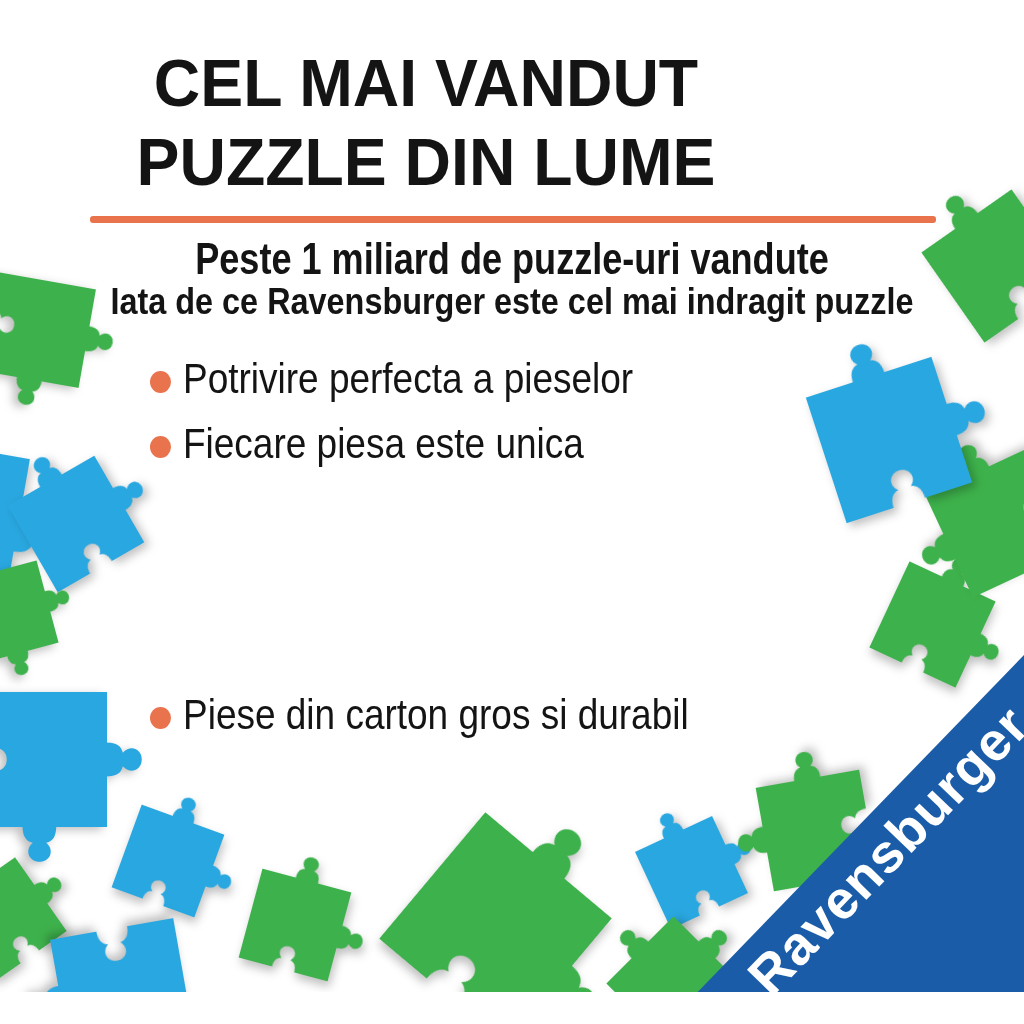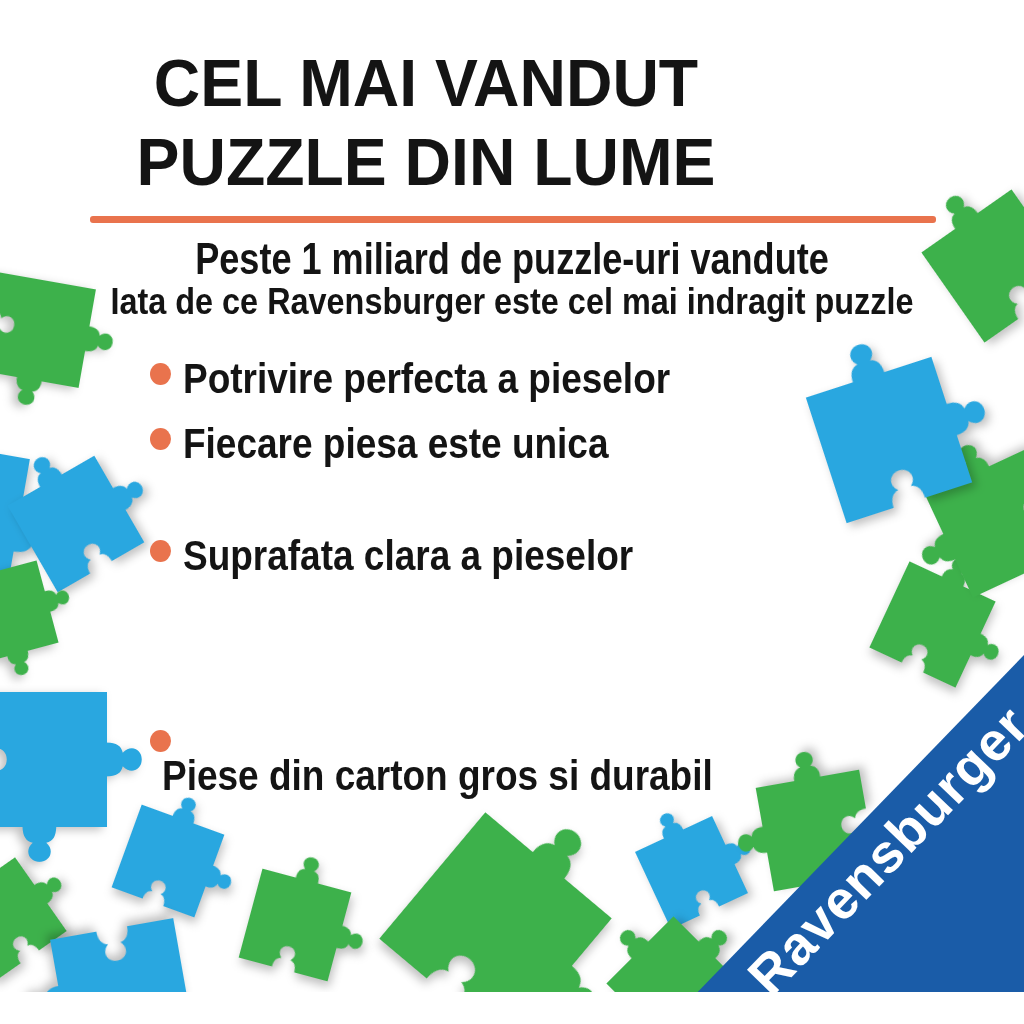--- a/index.html
+++ b/index.html
@@ -24,31 +24,31 @@
     position:absolute;top:235px;left:0;width:1024px;text-align:center;
     font-weight:700;font-size:44px;line-height:48px;color:var(--text,#141414);
     transform:scaleX(0.82);transform-origin:50% 50%;
   }
   .sub2{
     position:absolute;top:283px;left:0;width:1024px;text-align:center;
     font-weight:700;font-size:36px;line-height:38px;color:var(--text,#141414);
     transform:scaleX(0.90);transform-origin:50% 50%;
   }
   .bullet-item{
-    position:absolute;left:150px;display:flex;align-items:flex-start;
-    font-weight:700;font-size:43px;line-height:46px;color:var(--text,#141414);
+    position:absolute;left:150px;display:flex;align-items:center;
+    font-weight:400;font-size:43px;line-height:46px;color:var(--text,#141414);
     white-space:nowrap;
   }
   .bullet-item .dot{
     width:21px;height:22px;border-radius:50%;
     background:var(--accent-orange,#E9734D);
     flex:0 0 auto;margin-top:8px;
   }
   .bullet-item .btxt{margin-left:12px;transform:scaleX(0.86);transform-origin:0 50%;}
-  .b1{top:355px;} .b2{top:420px;} .b3{top:532px;} .b4{top:623px;} .b5{top:722px;flex-direction:column;}
+  .b1{top:355px;} .b2{top:420px;} .b3{top:532px;} .b4{top:623px;} .b5{top:691px;}
   
   .piece{position:absolute;z-index:3;}
   .piece svg{display:block;width:100%;height:100%;overflow:visible;
     filter:drop-shadow(3px 5px 5px rgba(0,0,0,0.25));}
   .piece.green use{fill:var(--piece-green,#3DB14B);}
   .piece.blue  use{fill:var(--piece-blue,#29A7E0);}
   
   .corner{position:absolute;inset:0;z-index:5;pointer-events:none;}
   .corner polygon{fill:var(--brand-blue,#1A5CA8);}
   .brandtext{
@@ -174,21 +174,17 @@
   <div class="sub2">Iata de ce Ravensburger este cel mai indragit puzzle</div>
 
   <div class="bullet-item b1">
     <span class="dot"></span>
     <span class="btxt">Potrivire perfecta a pieselor</span>
   </div>
   <div class="bullet-item b2">
     <span class="dot"></span>
     <span class="btxt">Fiecare piesa este unica</span>
   </div>
-  <div class="bullet-item b3">
-    <span class="dot"></span>
-    <span class="btxt">Suprafata clara a pieselor</span>
-  </div>
   <div class="bullet-item b5">
     <span class="dot"></span>
     <span class="btxt">Piese din carton gros si durabil</span>
   </div>
 </div>
 
 </body></html>

